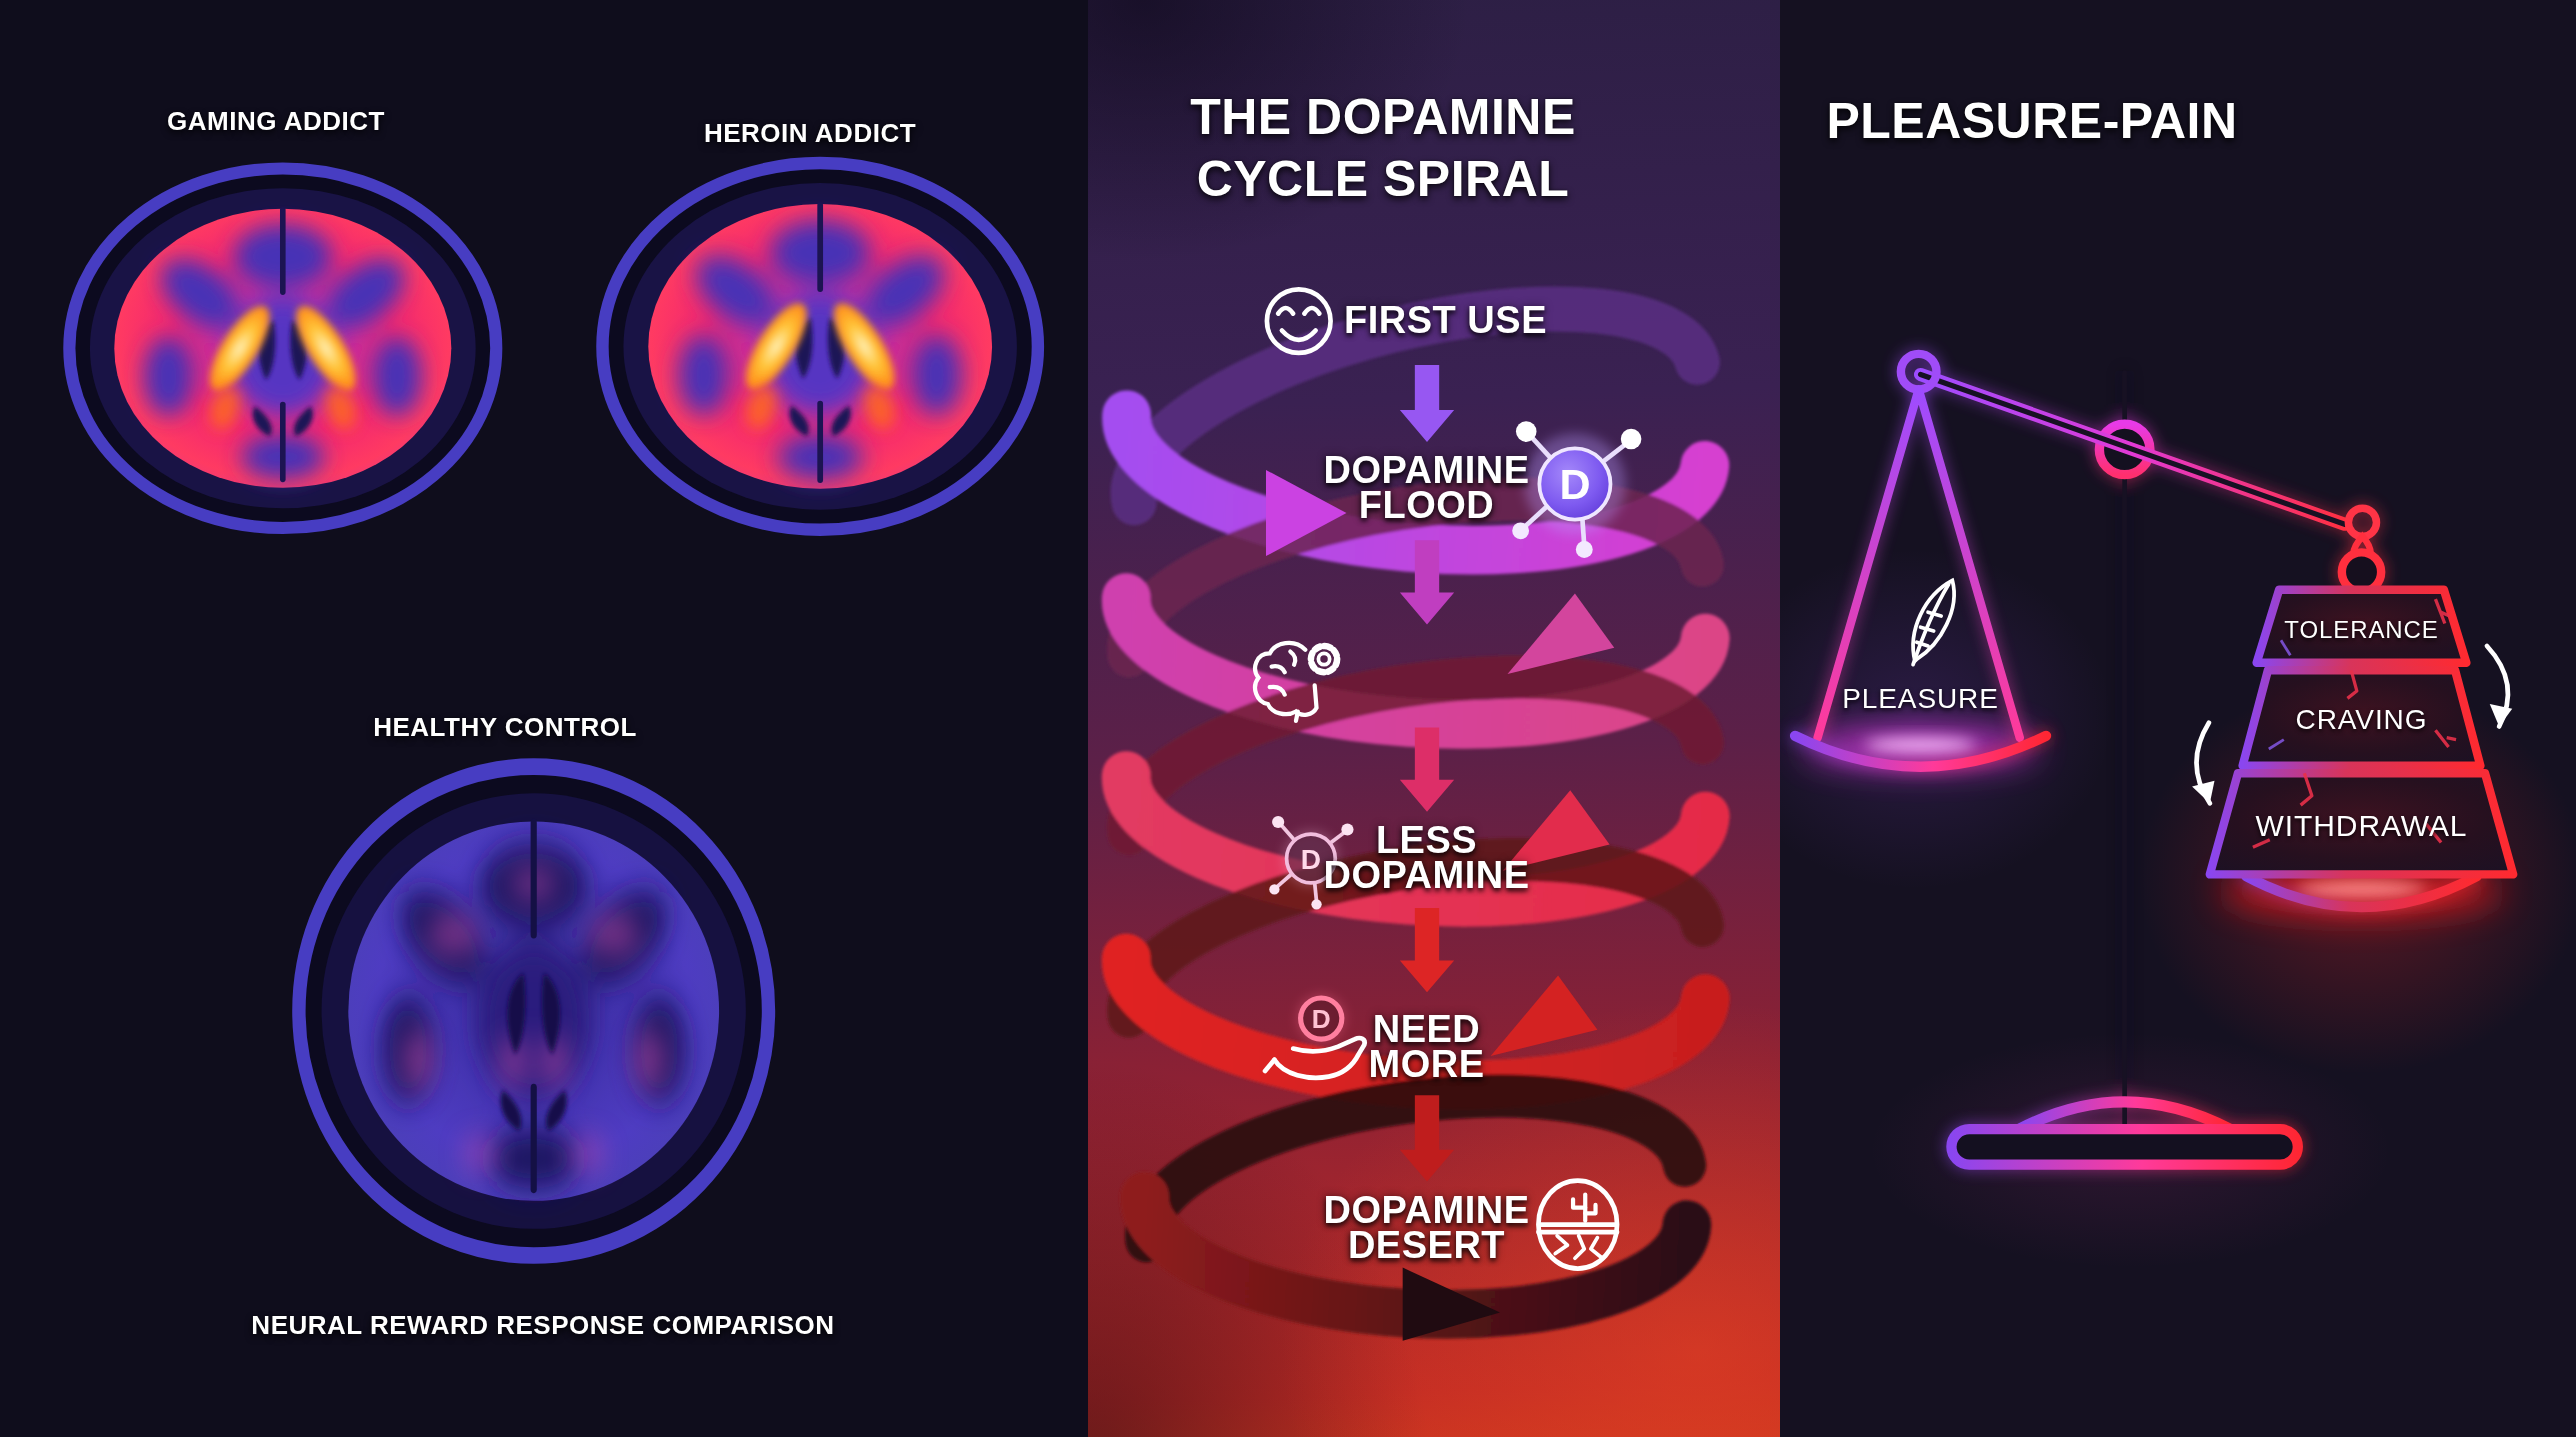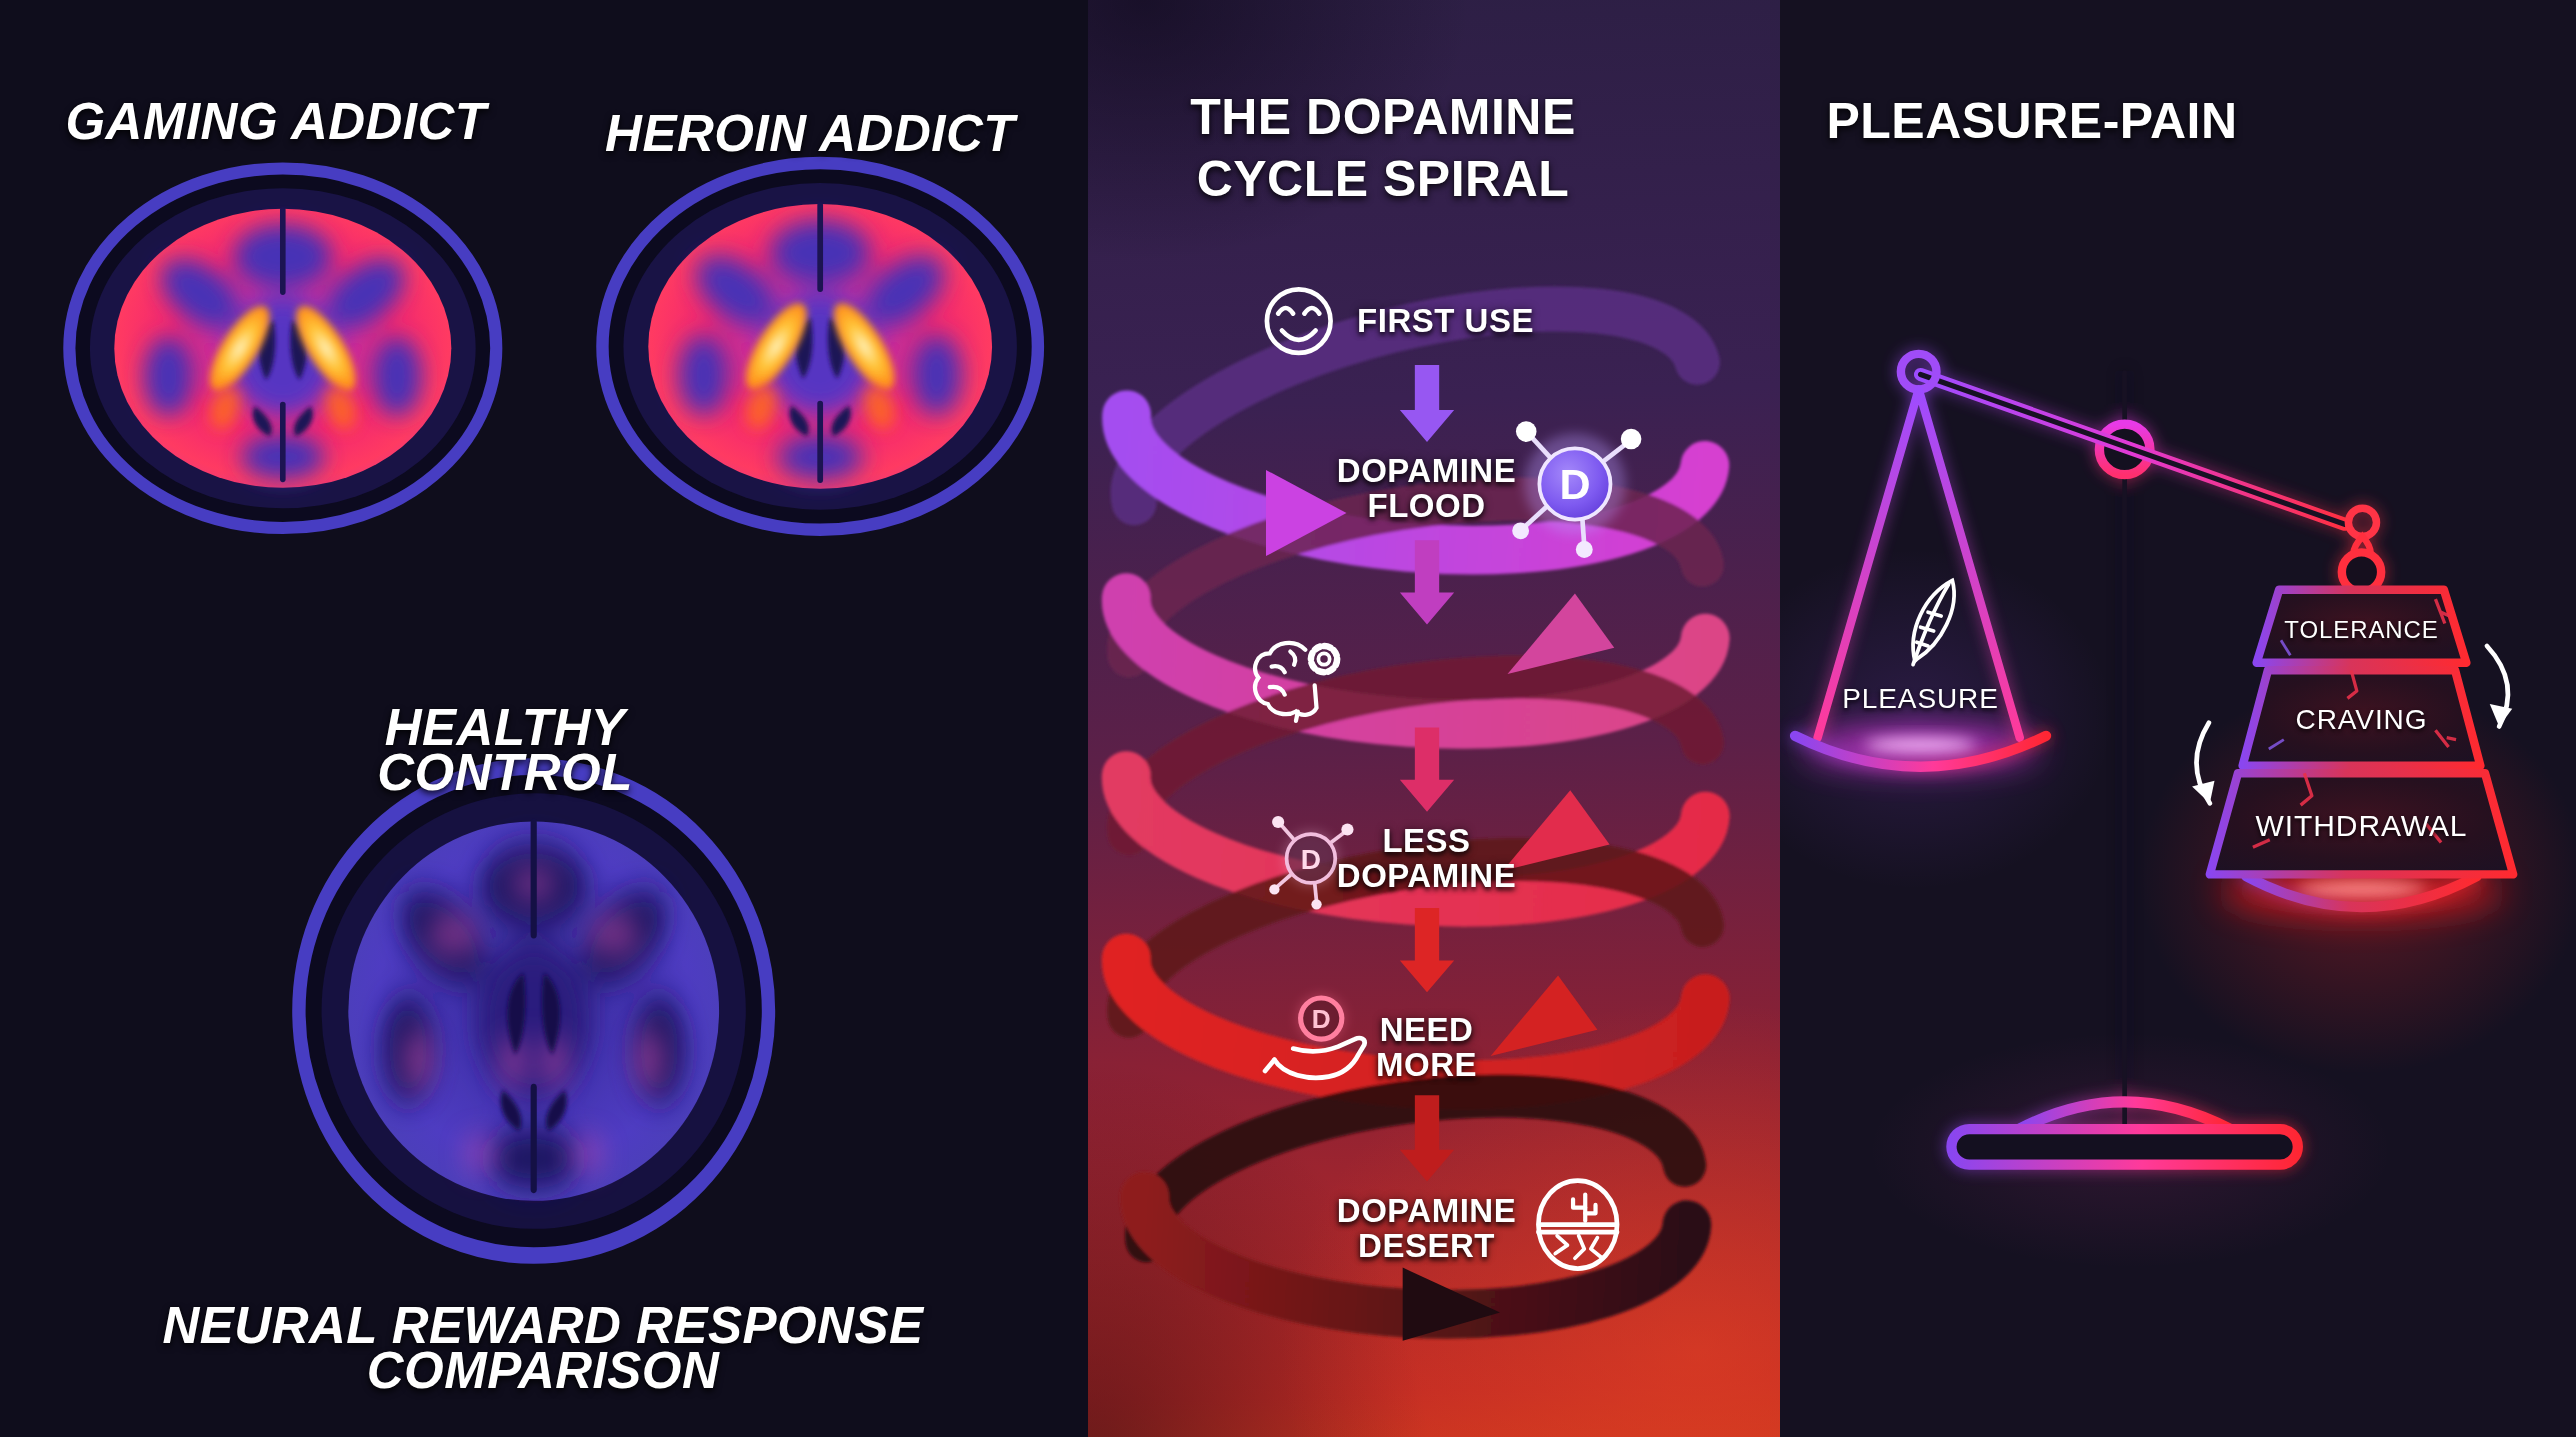--- a/index.html
+++ b/index.html
@@ -14,23 +14,23 @@
       radial-gradient(487px 580px at 0% 102%, rgba(30,8,20,.55), transparent 70%),
       linear-gradient(178deg,#2d1f45 0%,#3a2152 28%,#5c2048 52%,#8c2134 74%,#c02b24 96%,#c83420 100%);}
   #panel-right{left:1780px;width:796px;
     background:
       radial-gradient(318px 281px at 73% 61%, rgba(255,40,40,.30), transparent 70%),
       radial-gradient(281px 243px at 17% 50%, rgba(160,80,255,.16), transparent 70%),
       radial-gradient(374px 168px at 44% 80%, rgba(230,60,160,.12), transparent 70%),
       #151121;}
   .ttl{position:absolute;color:#fff;font-weight:800;text-align:center;
        text-shadow:0 2.8px 7.5px rgba(0,0,0,.85),0 0 1.9px rgba(0,0,0,.6);letter-spacing:0.5px;}
-  .t40{font-size:51px;line-height:45px;font-style:italic;}
+  .t40{font-size:26px;line-height:45px;}
   .t54{font-size:50px;line-height:62px;}
-  .step{position:absolute;color:#fff;font-weight:800;font-size:33px;line-height:35px;
+  .step{position:absolute;color:#fff;font-weight:800;font-size:38px;line-height:35px;
         text-align:center;letter-spacing:0.5px;
         text-shadow:0 2.8px 5.6px rgba(0,0,0,.85),0 0 9.4px rgba(0,0,0,.45);}
   .step span{display:block;}
   .wlabel{position:absolute;color:#fff;font-weight:400;text-align:center;letter-spacing:0.9px;
         text-shadow:0 1.9px 4.7px rgba(0,0,0,.9);}
   svg{position:absolute;left:0;top:0;}
 </style>
 </head>
 <body>
 

